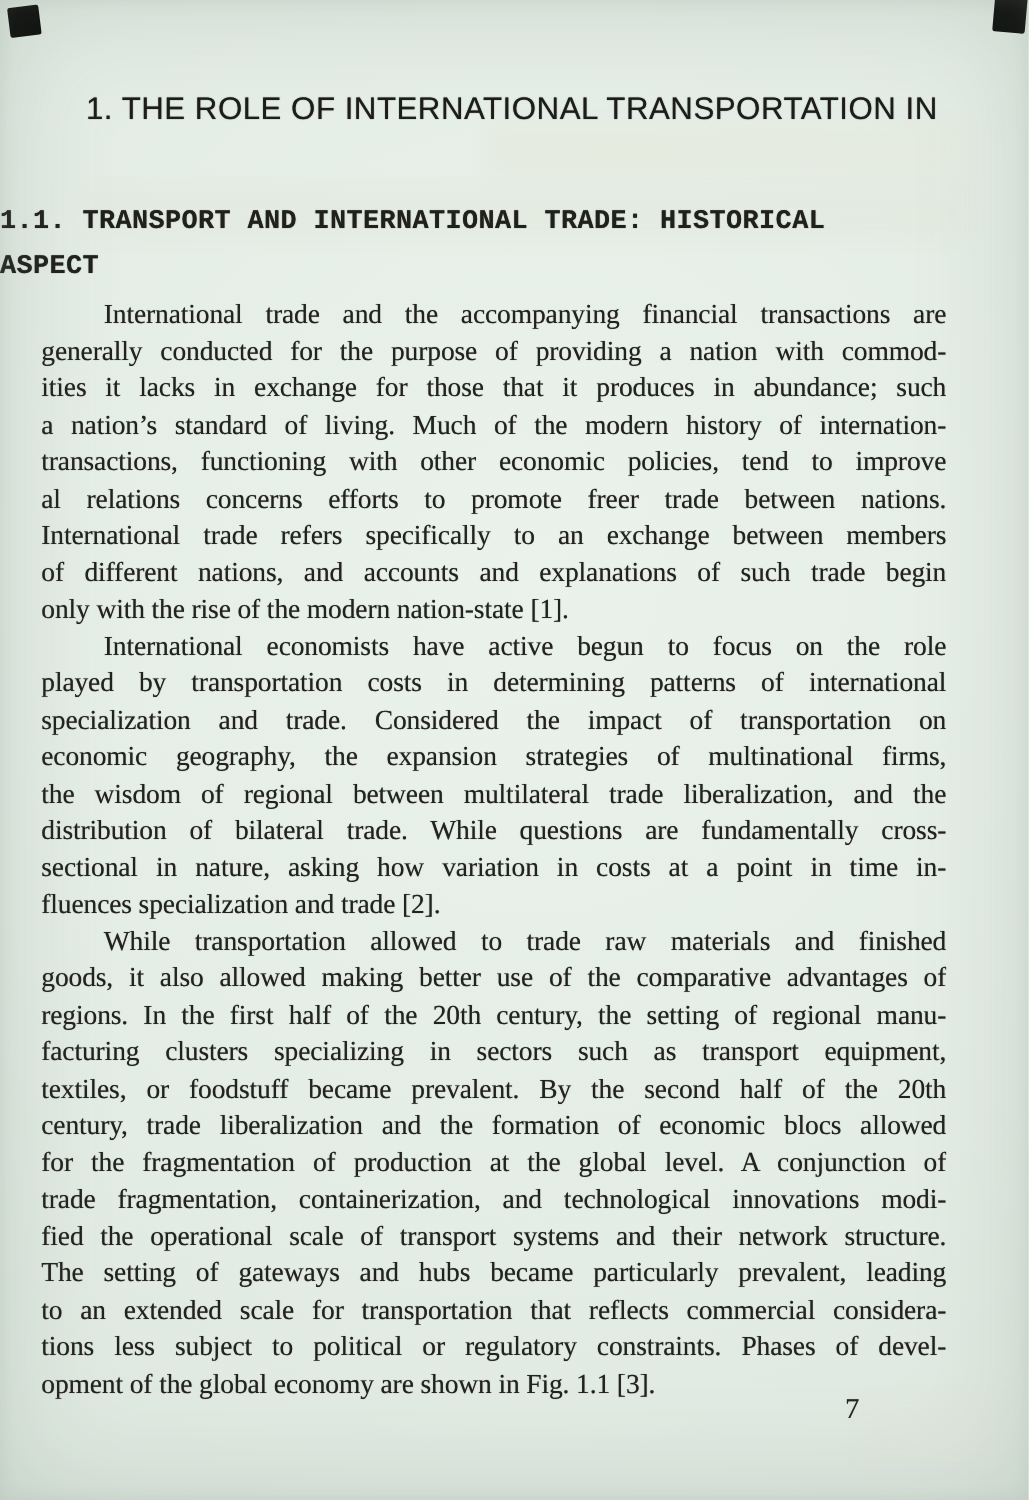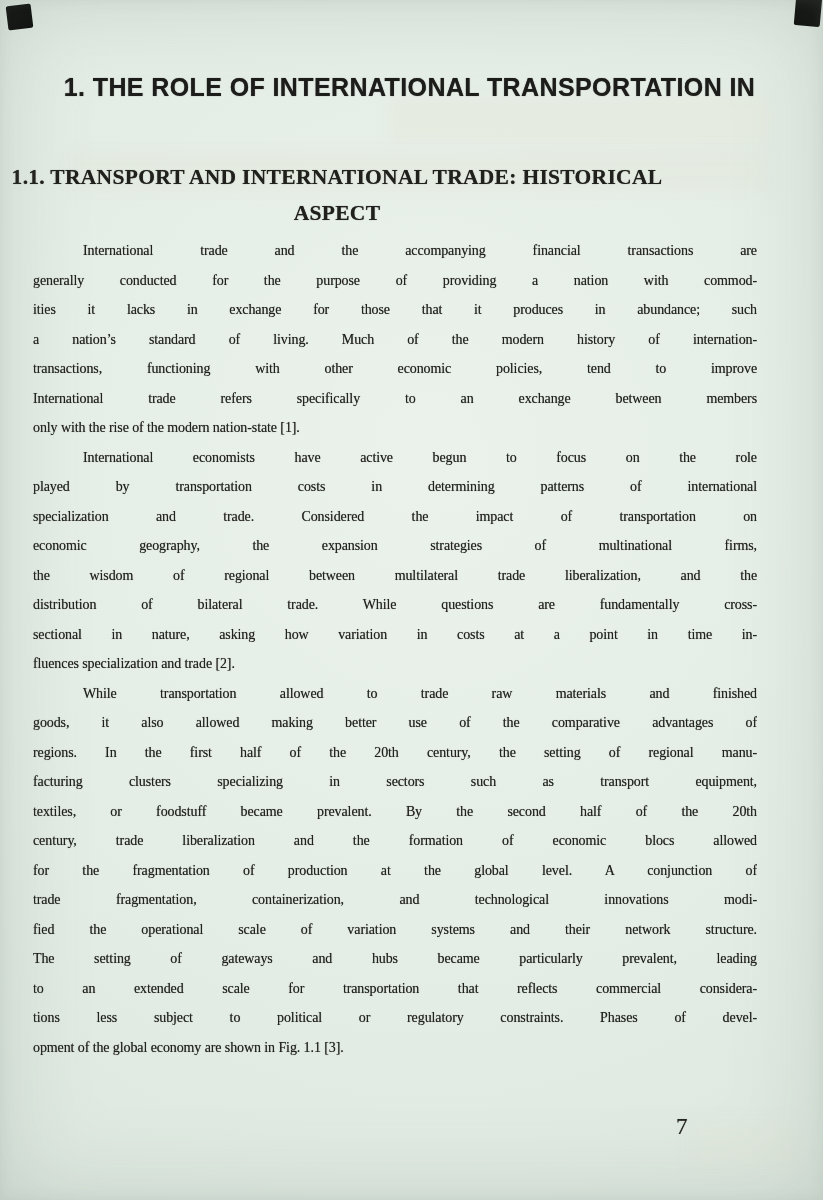--- a/index.html
+++ b/index.html
@@ -41,50 +41,49 @@
   .scan-mark.tl { left: 7px;  top: 5px; width: 25px; height: 24px; transform: rotate(-7deg); }
   .scan-mark.tr { left: 795px; top: -4px; width: 26px; height: 30px; transform: rotate(5deg); }
   .chapter-title {
     position: absolute;
     top: 70px;
     left: 0;
     width: 819px;
     margin: 0;
     text-align: center;
     font-family: "Liberation Sans", sans-serif;
-    font-weight: bold;
+    font-weight: normal;
     font-size: 25px;
     line-height: 35px;
     letter-spacing: 0.4px;
     color: #1d1d1b;
     text-shadow: 0 0 0.9px rgba(25,25,22,0.75);
   }
   .section-heading {
     position: absolute;
     top: 159px;
     left: 0;
     width: 674px;
     margin: 0;
-    text-align: center;
-    font-family: Liberation Serif, serif;
+    font-family: Liberation Mono, monospace;
     font-weight: bold;
     font-size: 21.5px;
     line-height: 36px;
     letter-spacing: 0.3px;
     color: #20201d;
     text-shadow: 0 0 0.8px rgba(30,30,25,0.7);
   }
   .body-text {
     position: absolute;
     top: 236px;
     left: 33px;
     width: 724px;
   }
   .line {
-    font-size: 14px;
+    font-size: 22px;
     line-height: 29.5px;
     height: 29.5px;
     letter-spacing: -0.1px;
     text-align: justify;
     text-align-last: justify;
     white-space: normal;
     overflow: hidden;
     text-shadow: 0 0 0.7px rgba(35,35,30,0.6);
   }
   .line.indent { padding-left: 50px; }
@@ -117,39 +116,41 @@
     <div>1.1. TRANSPORT AND INTERNATIONAL TRADE: HISTORICAL</div>
     <div>ASPECT</div>
   </h2>
 
   <div class="body-text">
       <div class="line indent">International trade and the accompanying financial transactions are</div>
       <div class="line">generally conducted for the purpose of providing a nation with commod-</div>
       <div class="line">ities it lacks in exchange for those that it produces in abundance; such</div>
       <div class="line">a nation’s standard of living. Much of the modern history of internation-</div>
       <div class="line">transactions, functioning with other economic policies, tend to improve</div>
+      <div class="line">al relations concerns efforts to promote freer trade between nations.</div>
       <div class="line">International trade refers specifically to an exchange between members</div>
+      <div class="line">of different nations, and accounts and explanations of such trade begin</div>
       <div class="line last">only with the rise of the modern nation-state [1].</div>
       <div class="line indent">International economists have active begun to focus on the role</div>
       <div class="line">played by transportation costs in determining patterns of international</div>
       <div class="line">specialization and trade. Considered the impact of transportation on</div>
       <div class="line">economic geography, the expansion strategies of multinational firms,</div>
       <div class="line">the wisdom of regional between multilateral trade liberalization, and the</div>
       <div class="line">distribution of bilateral trade. While questions are fundamentally cross-</div>
       <div class="line">sectional in nature, asking how variation in costs at a point in time in-</div>
       <div class="line last">fluences specialization and trade [2].</div>
       <div class="line indent">While transportation allowed to trade raw materials and finished</div>
       <div class="line">goods, it also allowed making better use of the comparative advantages of</div>
       <div class="line">regions. In the first half of the 20th century, the setting of regional manu-</div>
       <div class="line">facturing clusters specializing in sectors such as transport equipment,</div>
       <div class="line">textiles, or foodstuff became prevalent. By the second half of the 20th</div>
       <div class="line">century, trade liberalization and the formation of economic blocs allowed</div>
       <div class="line">for the fragmentation of production at the global level. A conjunction of</div>
       <div class="line">trade fragmentation, containerization, and technological innovations modi-</div>
-      <div class="line">fied the operational scale of variation systems and their network structure.</div>
+      <div class="line">fied the operational scale of transport systems and their network structure.</div>
       <div class="line">The setting of gateways and hubs became particularly prevalent, leading</div>
       <div class="line">to an extended scale for transportation that reflects commercial considera-</div>
       <div class="line">tions less subject to political or regulatory constraints. Phases of devel-</div>
       <div class="line last">opment of the global economy are shown in Fig. 1.1 [3].</div>
     </div>
 
   <div class="page-number">7</div>
 
   <div class="vignette"></div>
 </div>

